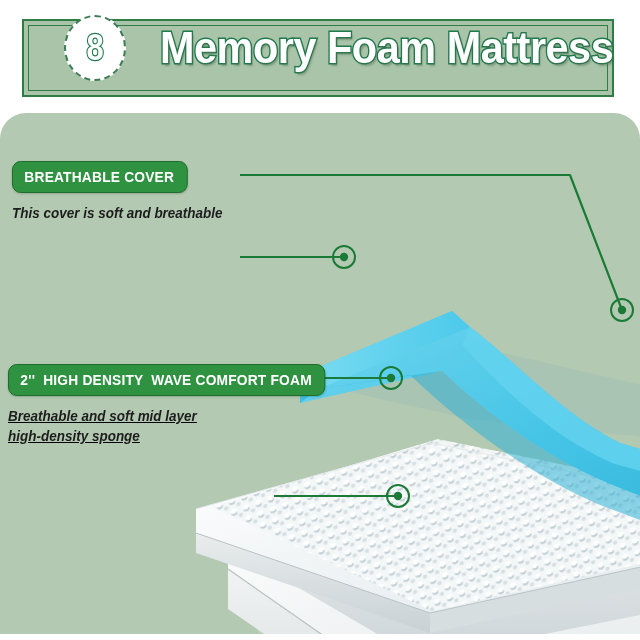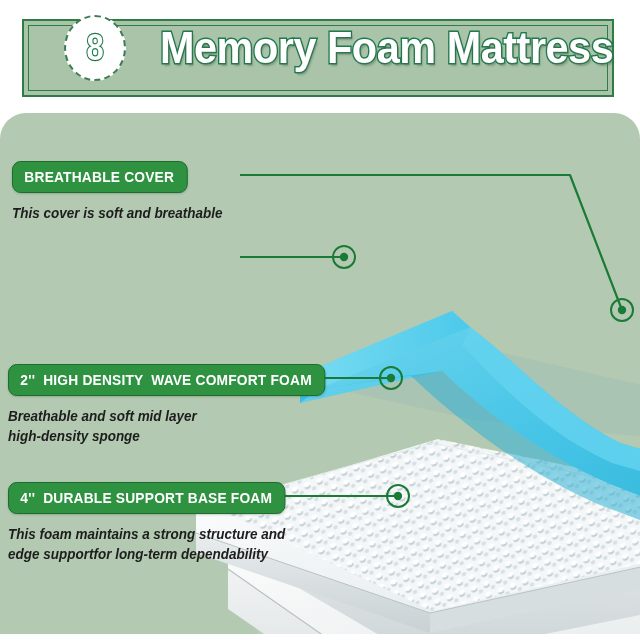--- a/index.html
+++ b/index.html
@@ -241,26 +241,21 @@
         <circle cx="398" cy="383" r="4.2" fill="#1a7a36"></circle>
       </g>
     </svg>
 
     <div class="callout" style="top:48px;left:12px;">
       <div class="pill">BREATHABLE COVER</div>
       <div class="desc">This cover is soft and breathable</div>
     </div>
 
 
-    <div class="callout" style="top:251px;left:8px;">
+    <div class="callout" style="top:251px;left:8px;text-decoration:underline;">
       <div class="pill">2''  HIGH DENSITY  WAVE COMFORT FOAM</div>
       <div class="desc">Breathable and soft mid layer
 high-density sponge</div>
     </div>
 
-    <div class="callout" style="top:369px;left:8px;">
-      <div class="pill">4''  DURABLE SUPPORT BASE FOAM</div>
-      <div class="desc">This foam maintains a strong structure and
-edge supportfor long-term dependability</div>
-    </div>
 
   </div>
 </div>
 
 </body></html>

